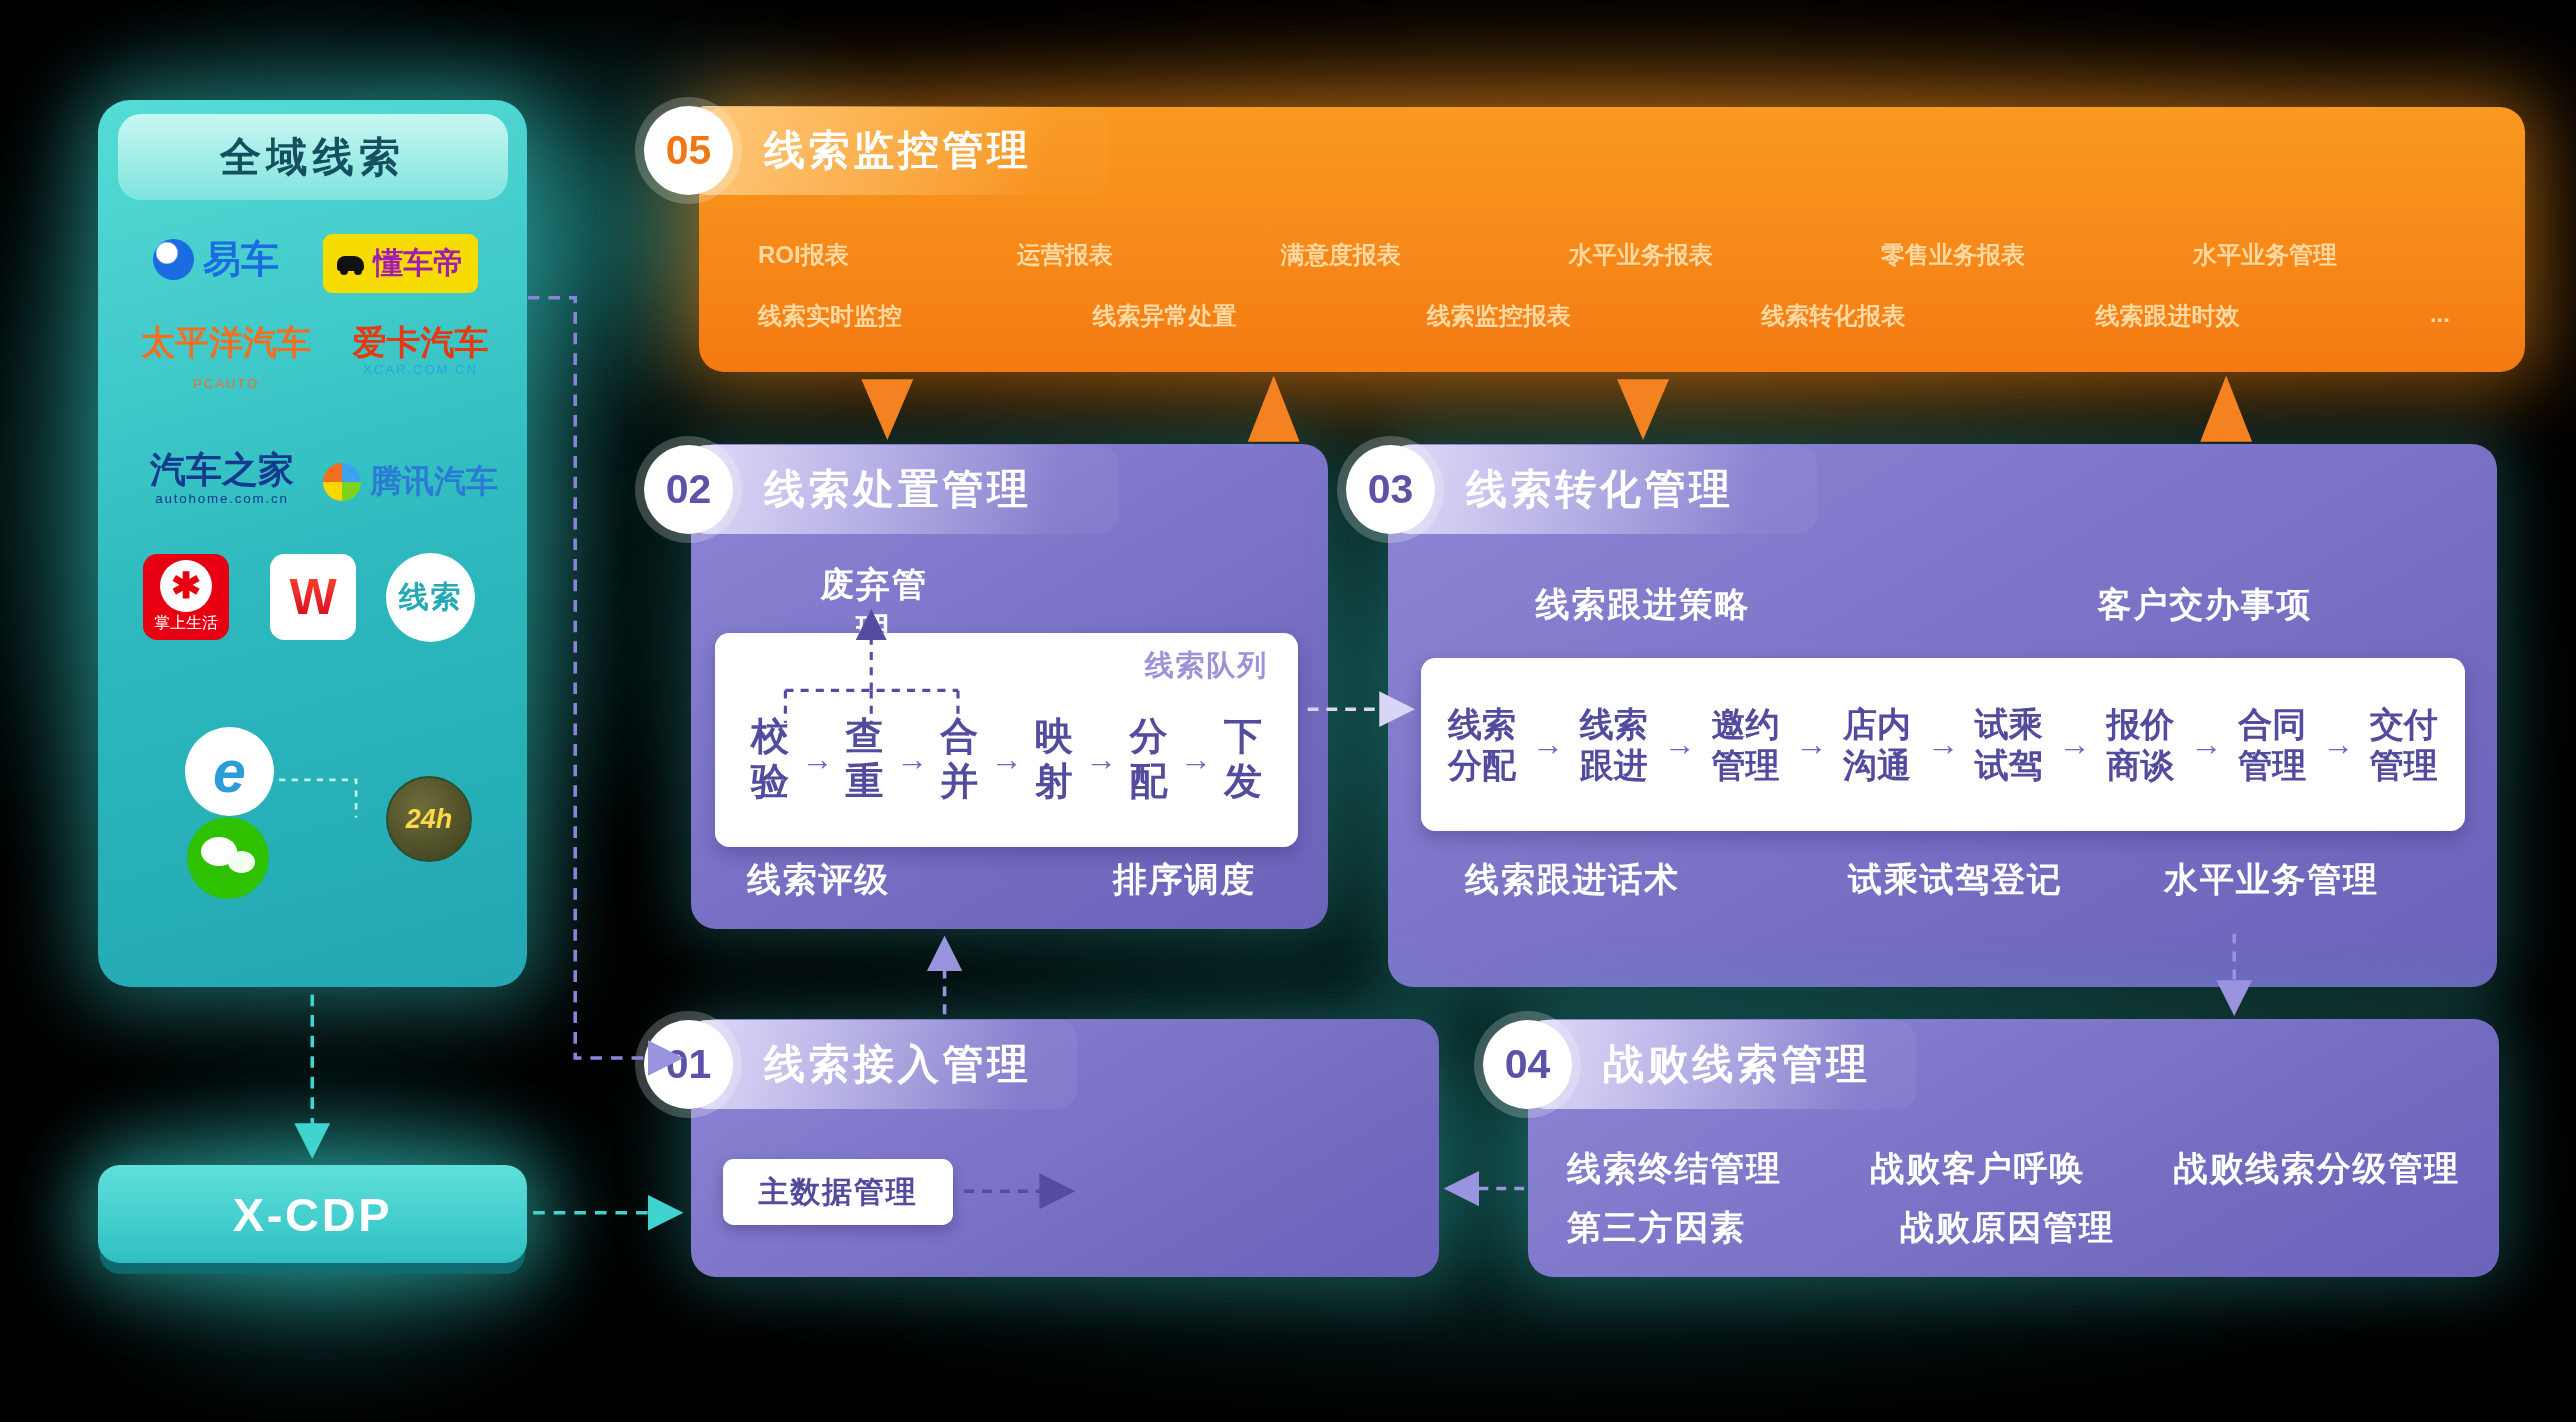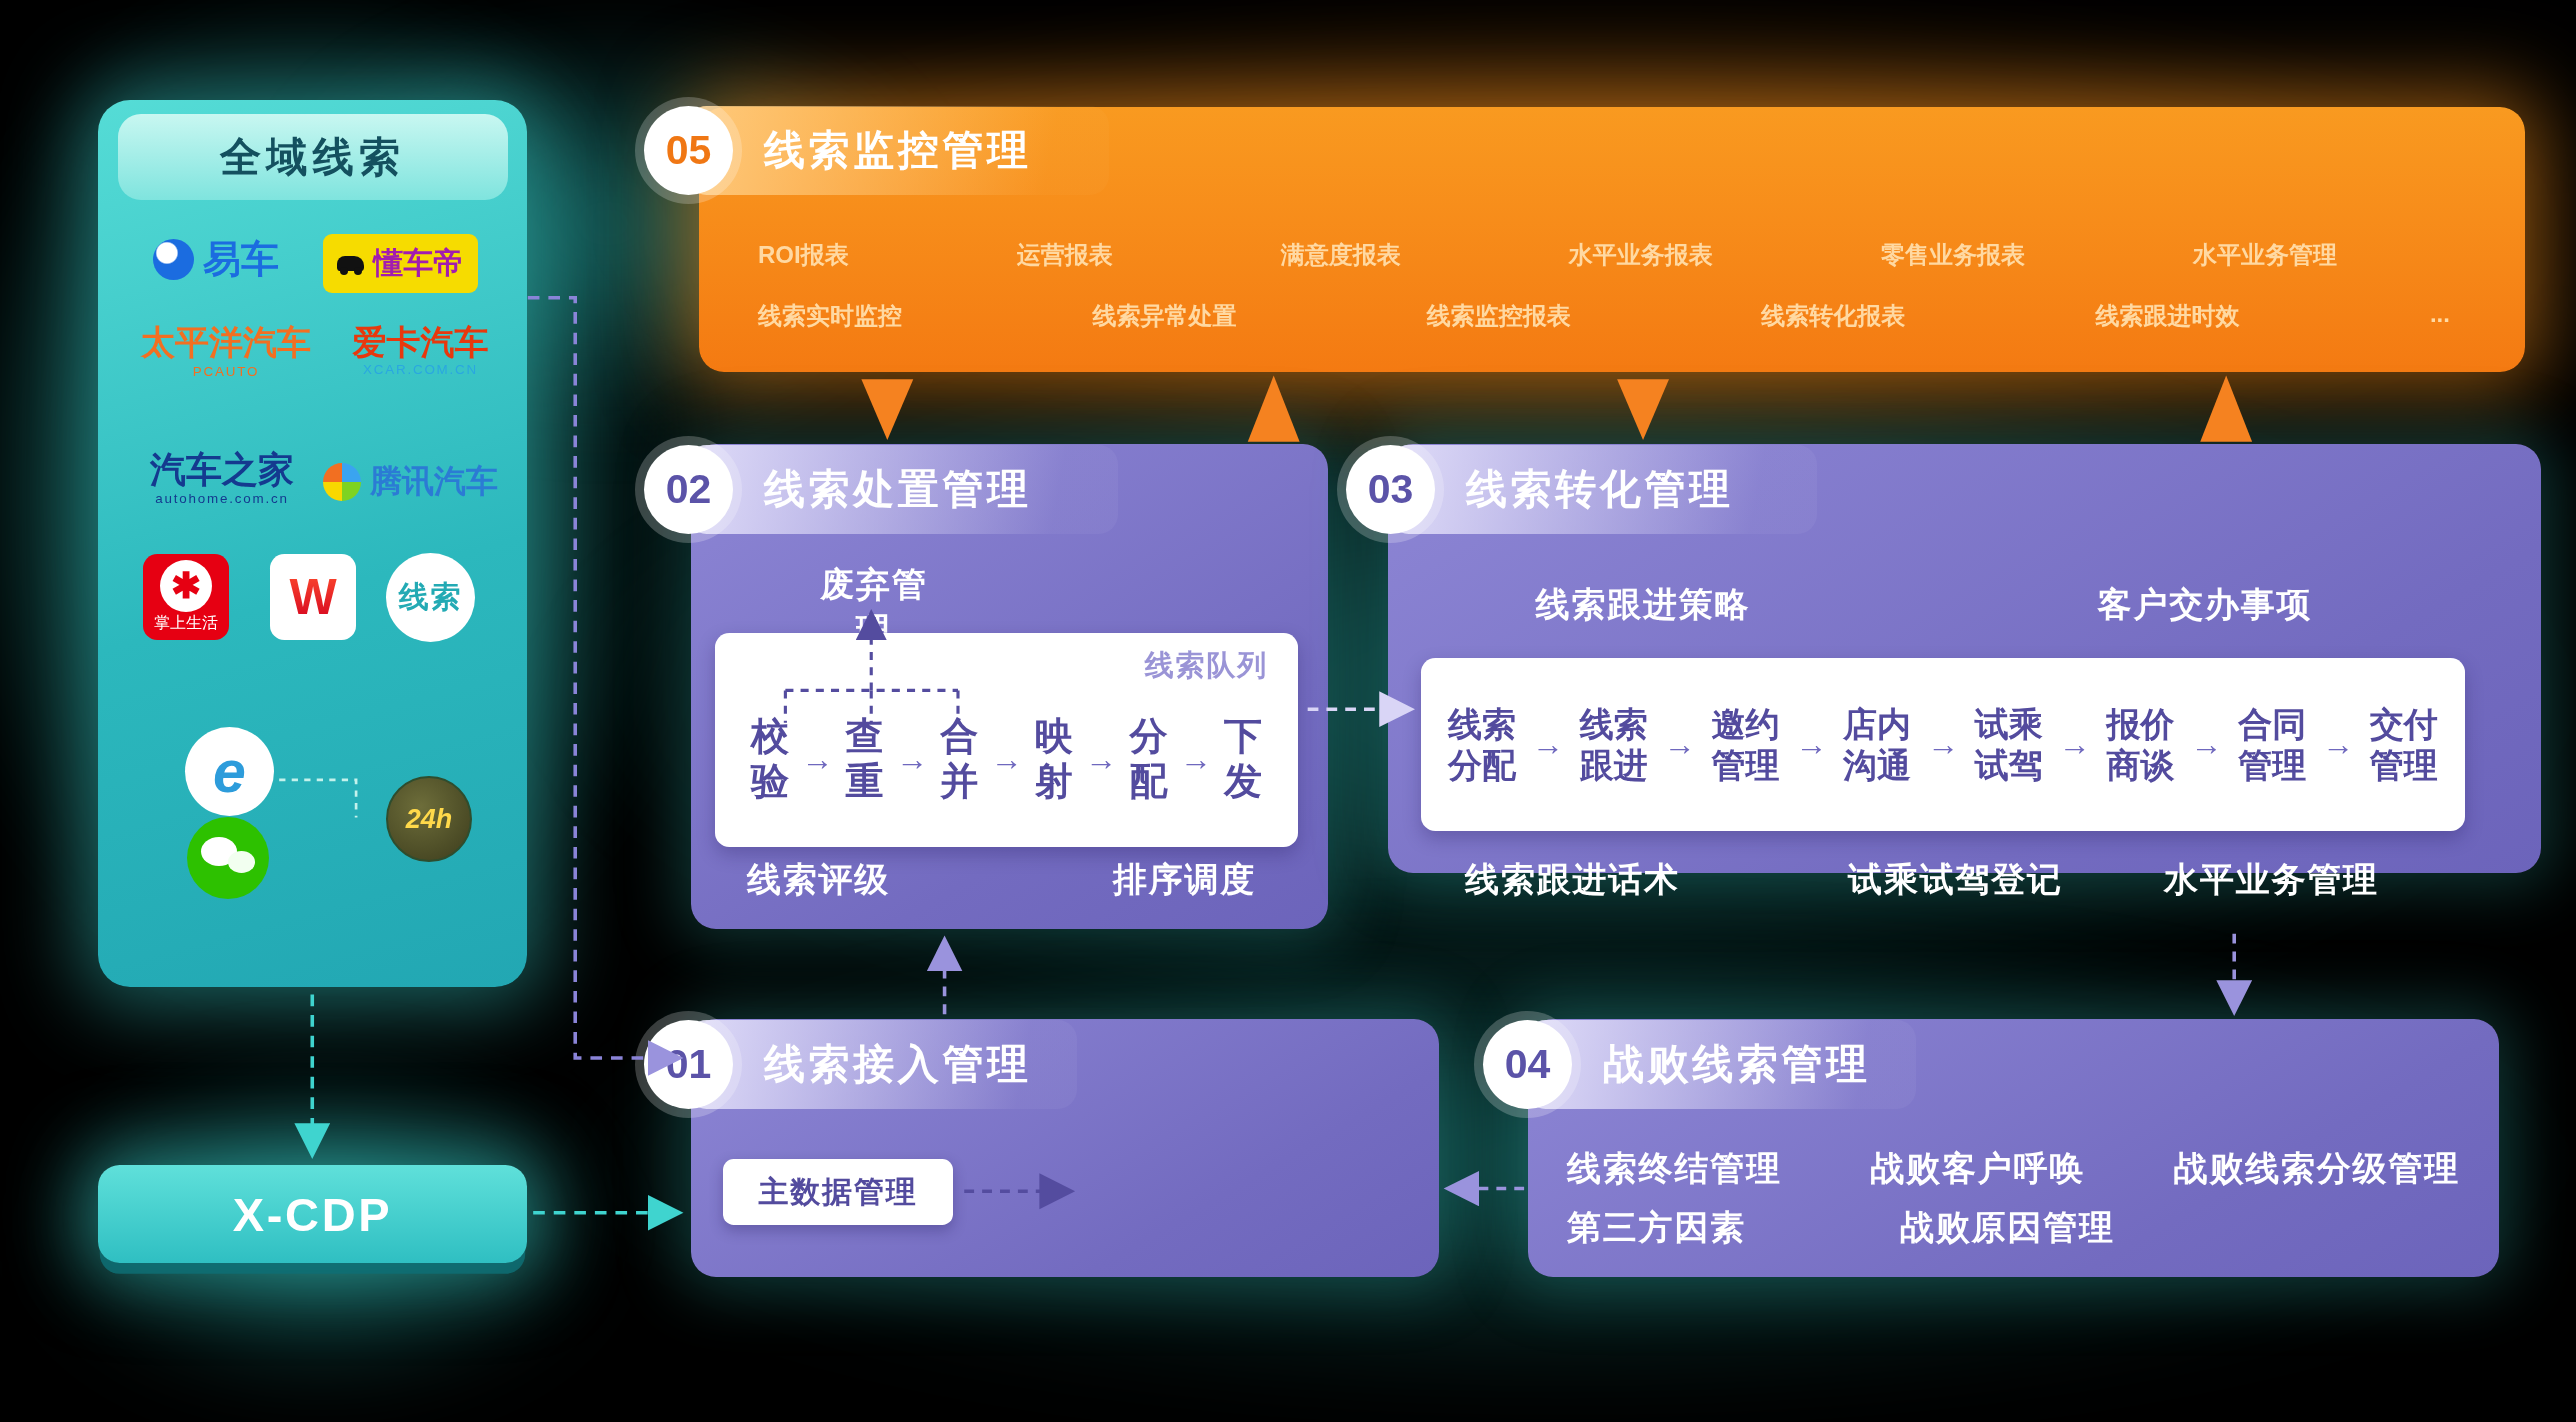--- a/index.html
+++ b/index.html
@@ -60,21 +60,21 @@
         box-shadow:0 12.5px 0 -1.8px rgba(14,110,116,.85),0 0 72px 16px rgba(60,215,210,.5);}
 
   
   .block{position:absolute;z-index:1;border-radius:25px;}
   #b05{left:699px;top:107px;width:1826px;height:265px;
        background:linear-gradient(180deg,#f99a20,#f47a12);
        box-shadow:0 0 81px 16px rgba(248,145,30,.55);}
   .purple{background:linear-gradient(150deg,#8d86d5 0%,#736bc0 70%,#6c64bb 100%);
           box-shadow:0 0 63px 12.5px rgba(60,210,205,.25);}
   #b02{left:691px;top:444px;width:637px;height:485px;}
-  #b03{left:1388px;top:444px;width:1109px;height:429px;padding-left:44px;}
+  #b03{left:1388px;top:444px;width:1109px;height:543px;}
   #b01{left:691px;top:1019px;width:748px;height:258px;}
   #b04{left:1528px;top:1019px;width:971px;height:258px;}
 
   .bheader{position:absolute;z-index:2;height:91px;}
   .badge{position:absolute;left:0;top:0;width:89px;height:89px;border-radius:50%;background:#fff;z-index:2;
          display:flex;align-items:center;justify-content:center;font-size:41px;font-weight:bold;
          box-shadow:0 0 0 9px rgba(255,255,255,.22);}
   .badge.orange{color:#f07714;}
   .badge.violet{color:#5b53a8;}
   .pill{position:absolute;left:43px;top:0;right:0;height:89px;border-radius:19.7px;display:flex;align-items:center;
@@ -126,21 +126,21 @@
       <div class="yiche-ic"></div>
       <div class="yiche-tx">易车</div>
     </div>
     <div class="slogo" style="left:225px;top:134px;">
       <div class="dcd">
         <div class="dcd-car"></div>
         <div class="dcd-tx">懂车帝</div>
       </div>
     </div>
 
-    <div class="slogo" style="left:36px;top:225px;flex-direction:column;gap:3px;width:184px;">
+    <div class="slogo" style="left:36px;top:225px;flex-direction:column;gap:15px;width:184px;">
       <div class="lg-main pc-main">太平洋汽车</div>
       <div class="lg-sub pc-sub">PCAUTO</div>
     </div>
     <div class="slogo" style="left:242px;top:225px;flex-direction:column;gap:1.8px;width:161px;">
       <div class="lg-main xc-main">爱卡汽车</div>
       <div class="lg-sub xc-sub">XCAR.COM.CN</div>
     </div>
 
     <div class="slogo" style="left:32px;top:351px;flex-direction:column;gap:1.8px;width:184px;">
       <div class="lg-main ah-main">汽车之家</div>

